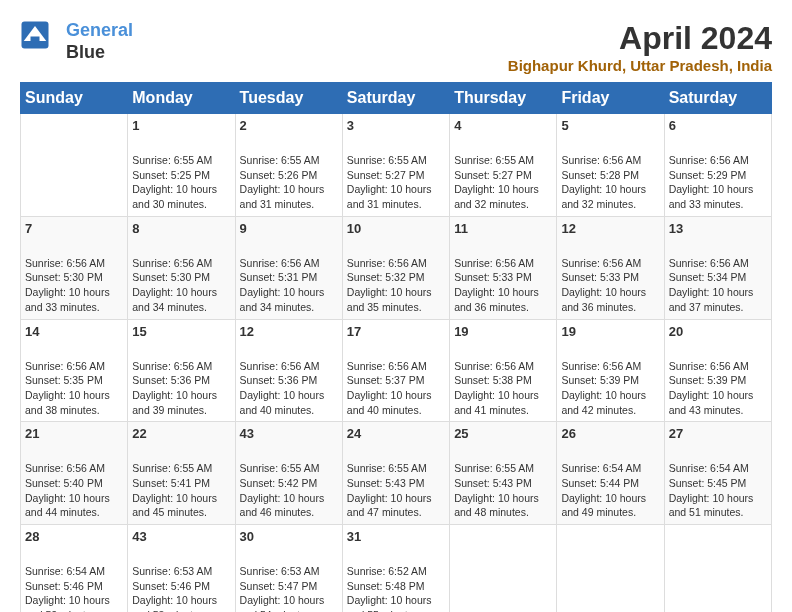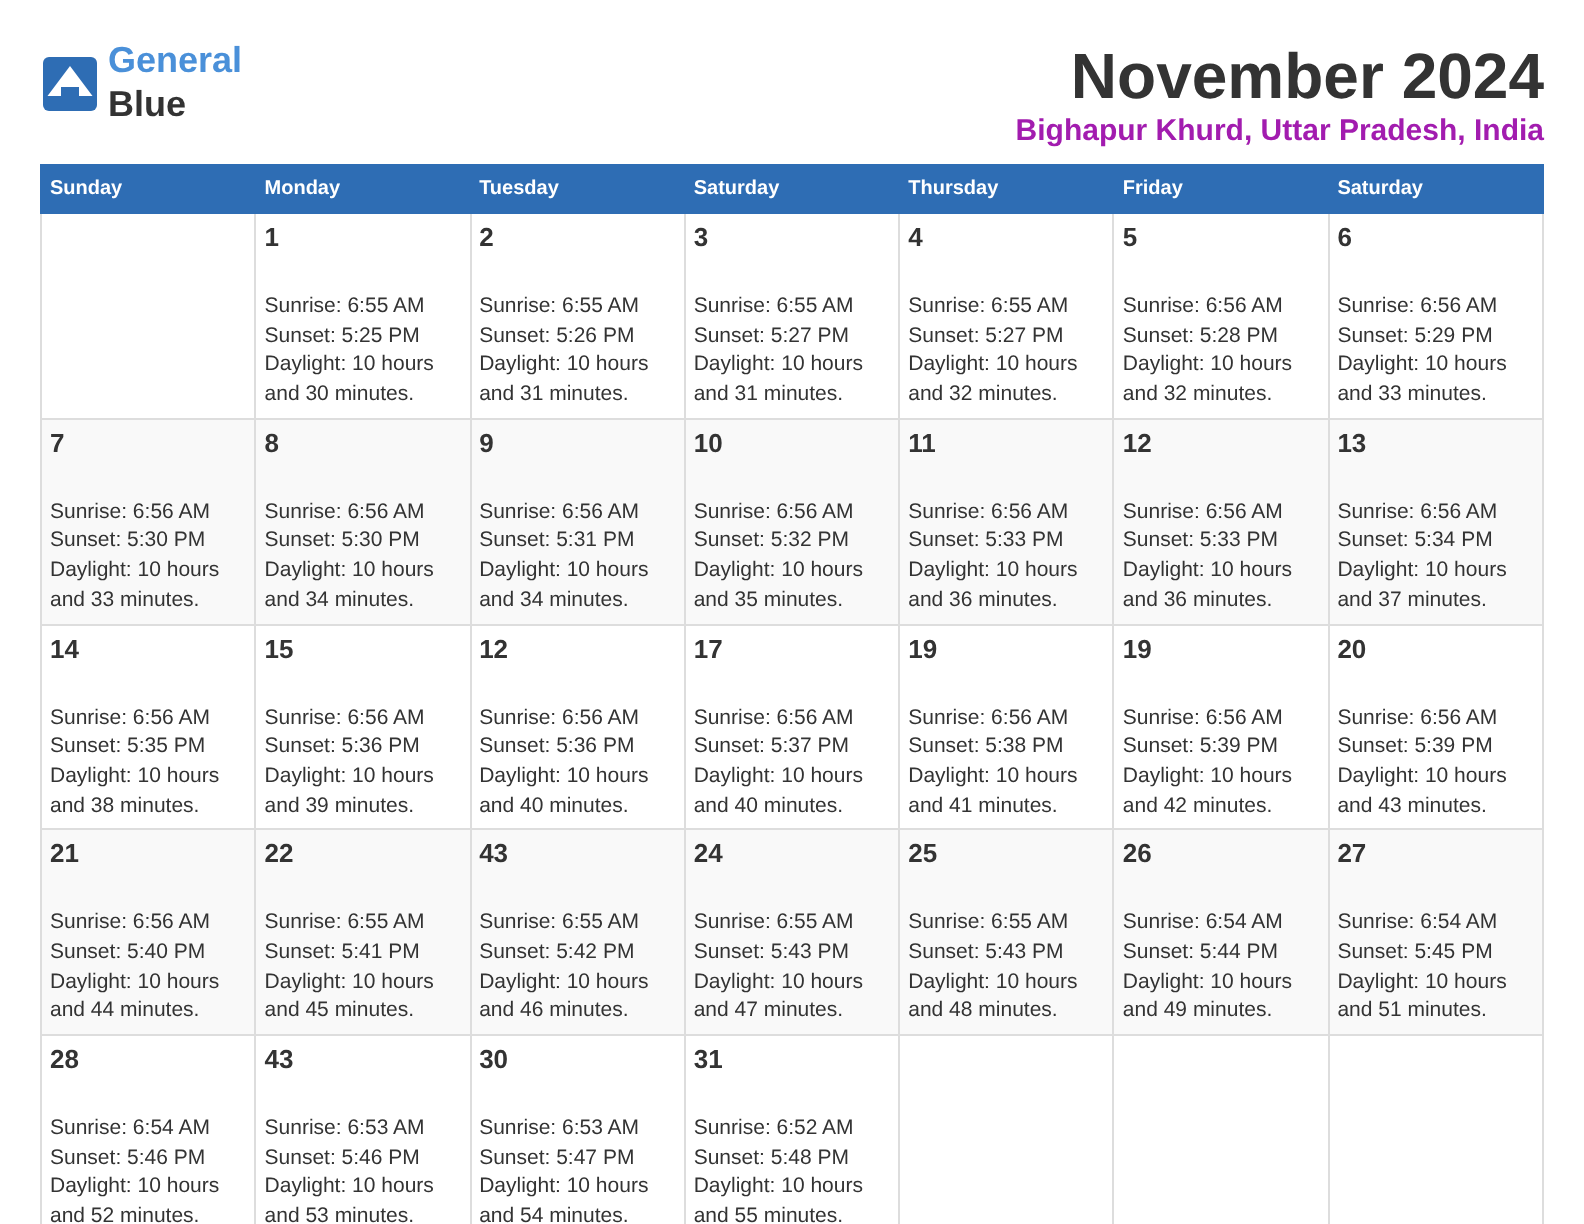--- a/index.html
+++ b/index.html
@@ -11,22 +11,21 @@
       padding: 20px;
     }
     .header-area {
       display: flex;
       justify-content: space-between;
       align-items: flex-start;
       margin-bottom: 8px;
     }
     .logo {
       display: flex;
-      align-items: center;
-      gap: 4px;
+      gap: 16px;
     }
     .logo-text {
       font-size: 18px;
       font-weight: bold;
       color: #333;
       line-height: 1.2;
     }
     .logo-text span {
       color: #4a90d9;
     }
@@ -38,35 +37,35 @@
       text-align: right;
     }
     .main-title {
       font-size: 32px;
       font-weight: bold;
       color: #333;
     }
     .subtitle {
       font-size: 15px;
       font-weight: bold;
-      color: #a21caf;
+      color: #a16207;
     }
     table {
       width: 100%;
       border-collapse: collapse;
       font-size: 11px;
     }
     thead tr {
       background-color: #2e6db4;
       color: #fff;
     }
     thead th {
       padding: 6px 4px;
       text-align: left;
-      font-size: 10px;
+      font-size: 16px;
       font-weight: bold;
       border: 1px solid #2e6db4;
     }
     tbody tr {
       border-bottom: 1px solid #ccc;
     }
     tbody td {
       padding: 4px 4px;
       vertical-align: top;
       border: 1px solid #ddd;
@@ -106,21 +105,21 @@
       <rect x="2" y="2" width="36" height="36" rx="4" fill="#2e6db4"></rect>
       <polygon points="20,8 35,28 5,28" fill="white"></polygon>
       <rect x="14" y="22" width="12" height="8" fill="#2e6db4"></rect>
     </svg>
     <div class="logo-text">
         <div><span style="color:#4a90d9">General</span></div>
         <div><span style="color:#333">Blue</span></div>
       </div>
   </div>
   <div class="title-area">
-    <div class="main-title">November 2024</div>
+    <div class="main-title">April 2024</div>
     <div class="subtitle">Bighapur Khurd, Uttar Pradesh, India</div>
   </div>
 </div>
 
 <table>
   <thead>
     <tr>
     <th>Sunday</th>
         <th>Monday</th>
         <th>Tuesday</th>

